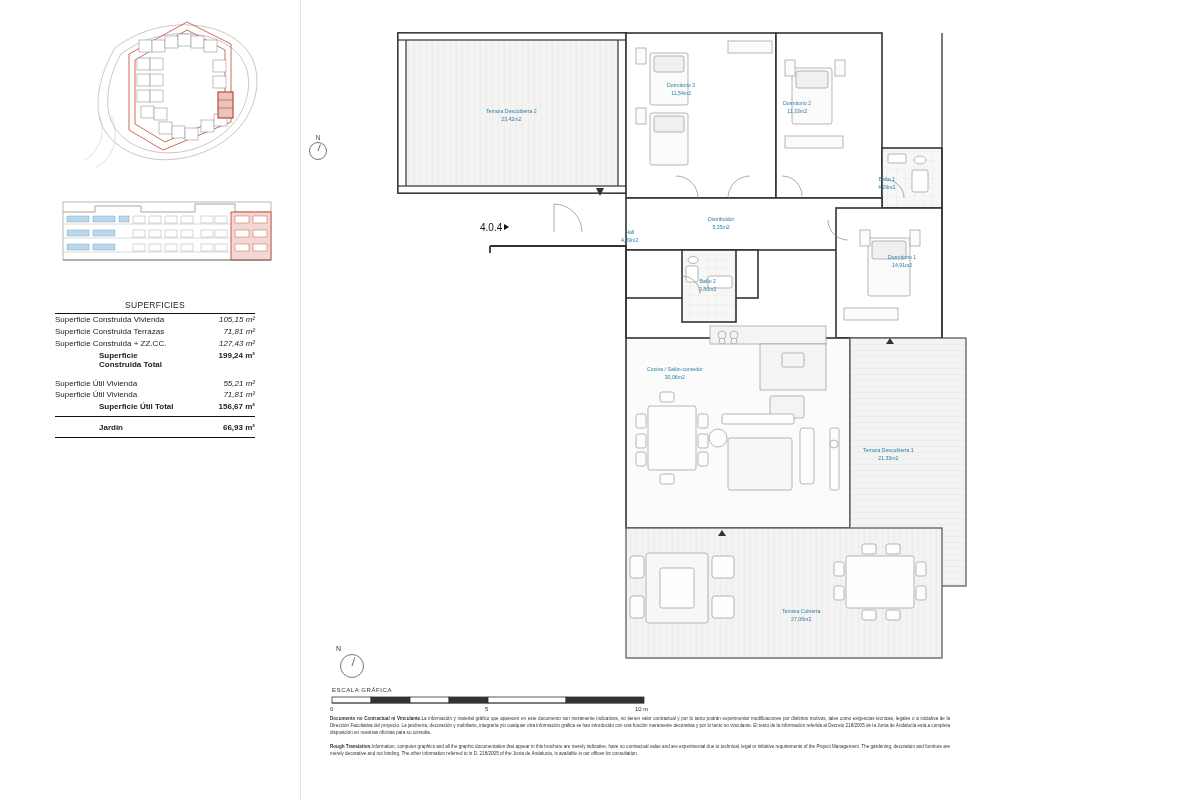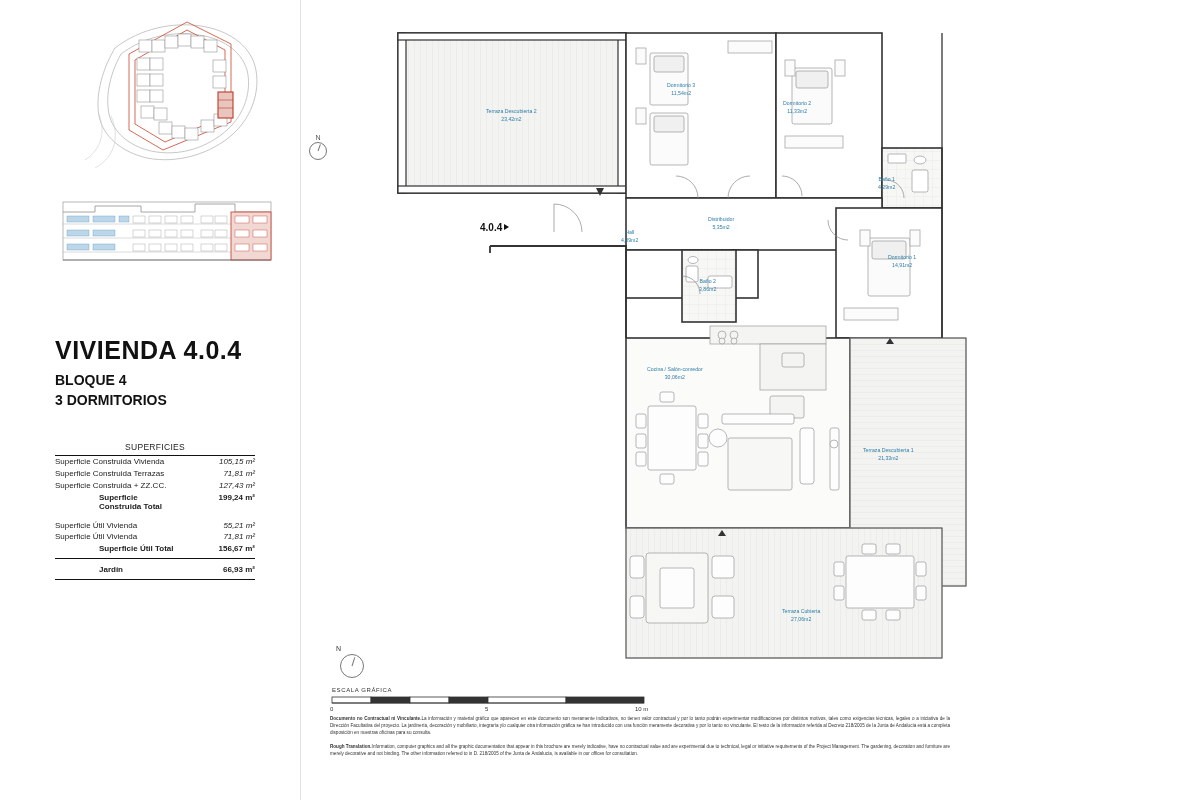--- a/index.html
+++ b/index.html
@@ -38,21 +38,21 @@
   .srow.bold .val{font-style:normal;}
   .sep{height:1px;background:#111;margin:4px 0 4px 0;}
   .thin-gap{height:7px;}
   .decreto{margin-top:9px;}
   .decreto .dtitle{font-size:8.5px;font-weight:bold;margin-bottom:3px;}
 
   
   .plan{position:absolute;left:330px;top:8px;width:860px;height:700px;}
   .plan svg{position:absolute;left:0;top:0;}
 
-  .unit-tag{position:absolute;left:480px;top:222px;font-size:10px;color:#111;font-weight:700;}
+  .unit-tag{position:absolute;left:480px;top:222px;font-size:10px;color:#111;font-weight:400;}
   .unit-tag .arrow{display:inline-block;margin-left:2px;border-left:5px solid #111;border-top:3.5px solid transparent;border-bottom:3.5px solid transparent;vertical-align:1px;}
 
   .rlabel{position:absolute;color:#2e7fa8;font-size:5.2px;line-height:1.5;text-align:center;white-space:nowrap;}
   .rlabel .a{display:block;}
 
   
   .scalebar{position:absolute;left:330px;top:645px;width:360px;}
   .sb-compass{position:relative;width:40px;height:40px;margin-left:4px;}
   .sb-compass .n{font-size:7px;color:#333;position:absolute;left:2px;top:0;}
   .sb-compass .c{position:absolute;left:6px;top:9px;width:22px;height:22px;border:1px solid #777;border-radius:50%;}
@@ -183,25 +183,20 @@
         </g>
         <line x1="8" y1="66" x2="216" y2="66" stroke="#777" stroke-width="0.9"></line>
       </svg>
     </div>
 
     <div class="north-compass">
       <div class="nlabel">N</div>
       <div class="ncircle"></div>
     </div>
 
-    <div class="title-block">
-      <h1>VIVIENDA 4.0.4</h1>
-      <h2>BLOQUE 4</h2>
-      <h3>3 DORMITORIOS</h3>
-    </div>
 
     <div class="surfaces">
       <div class="sec-title">SUPERFICIES</div>
 
       <div class="srow">
         <span class="lbl">Superficie Construida Vivienda</span>
         <span class="val">105,15 m²</span>
       </div>
       <div class="srow">
         <span class="lbl">Superficie Construida Terrazas</span>

